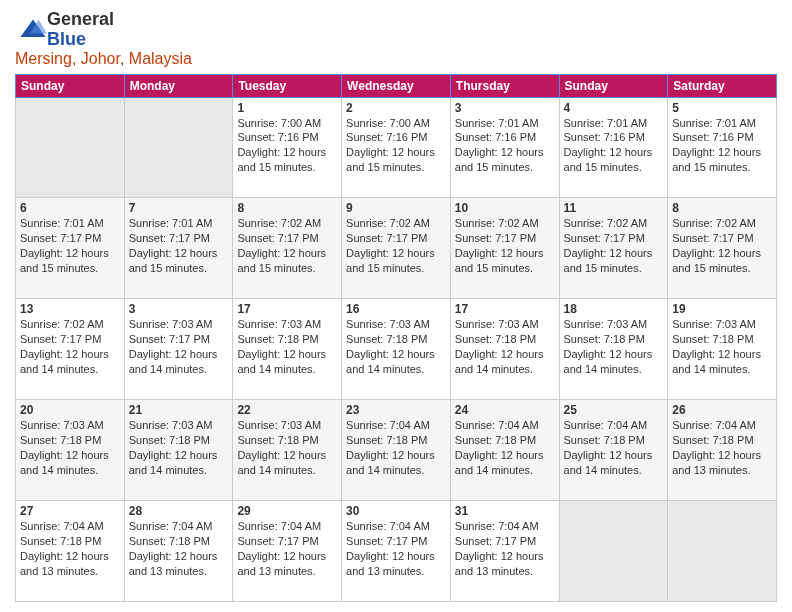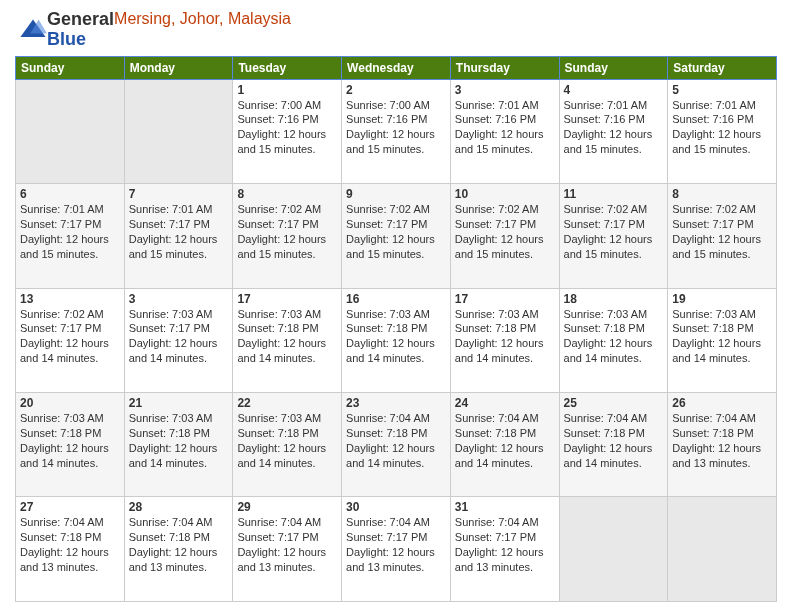--- a/index.html
+++ b/index.html
@@ -15,20 +15,21 @@
       height: 612px;
       padding: 10px 15px 10px 15px;
       display: flex;
       flex-direction: column;
     }
     .header {
       display: flex;
       justify-content: flex-start;
       align-items: flex-start;
       margin-bottom: 6px;
+      flex-direction: column;
     }
     .logo {
       display: flex;
       align-items: center;
     }
     .logo-text {
       display: flex;
       flex-direction: column;
       line-height: 1.1;
     }
@@ -60,21 +61,21 @@
       font-size: 16px;
       color: #c2410c;
     }
     .calendar {
       flex: 1;
       border-collapse: collapse;
       width: 100%;
       table-layout: fixed;
     }
     .calendar th {
-      background: #4d7c0f;
+      background: #be185d;
       color: #fff;
       font-size: 12px;
       font-weight: bold;
       padding: 4px 5px;
       text-align: left;
       border: 1px solid #5588dd;
     }
     .calendar td {
       border: 1px solid #ccc;
       vertical-align: top;

